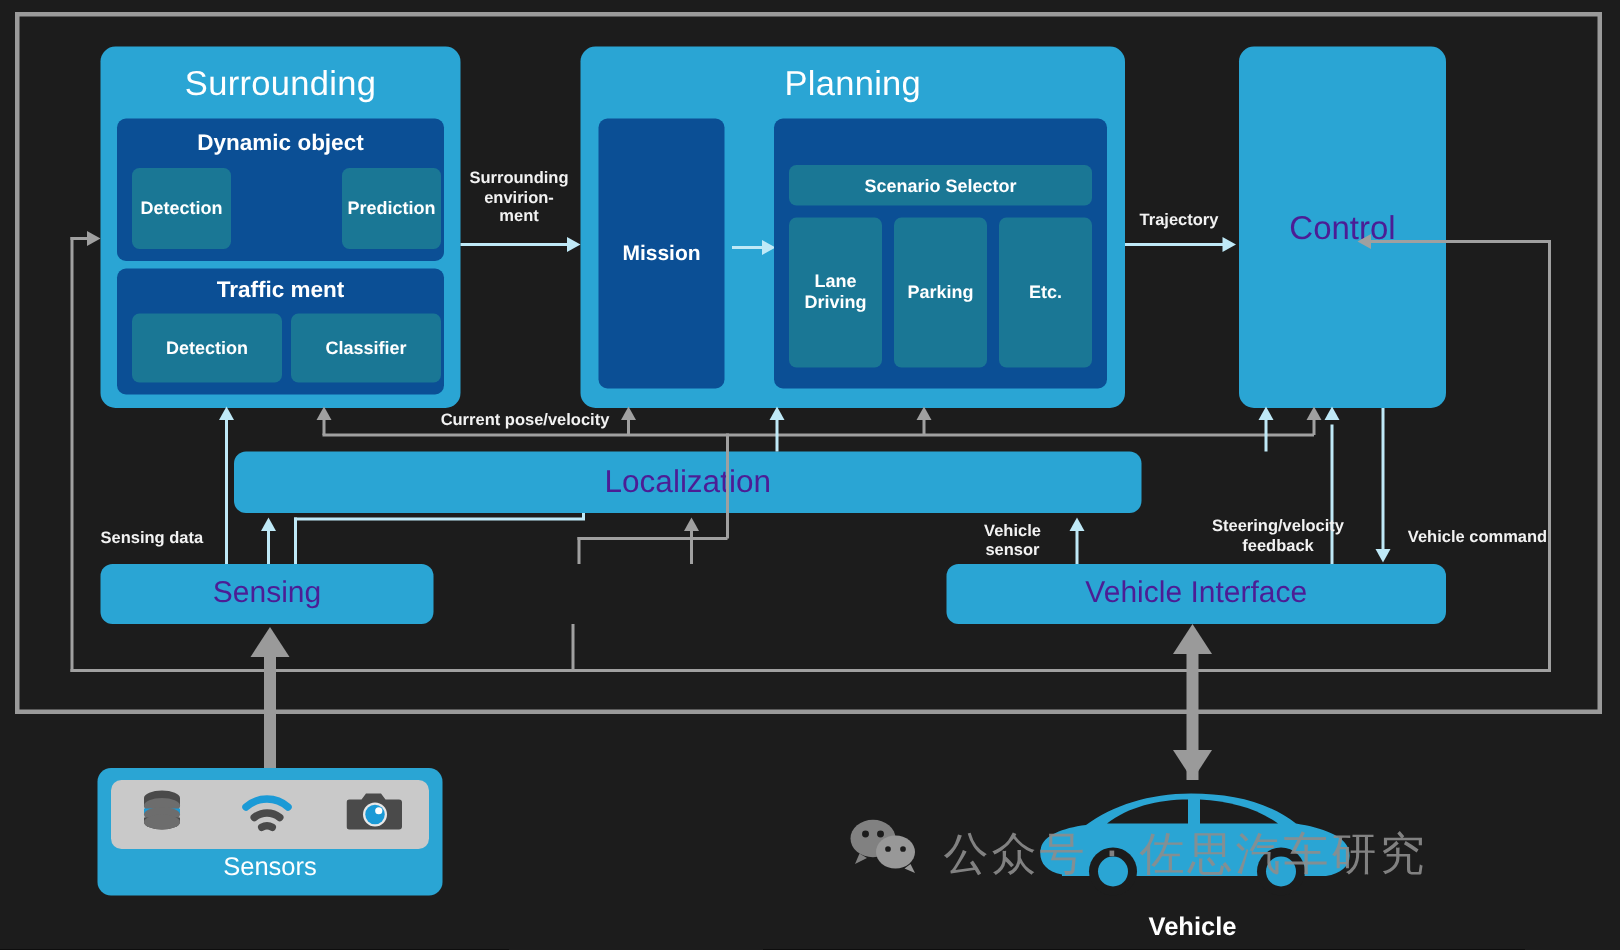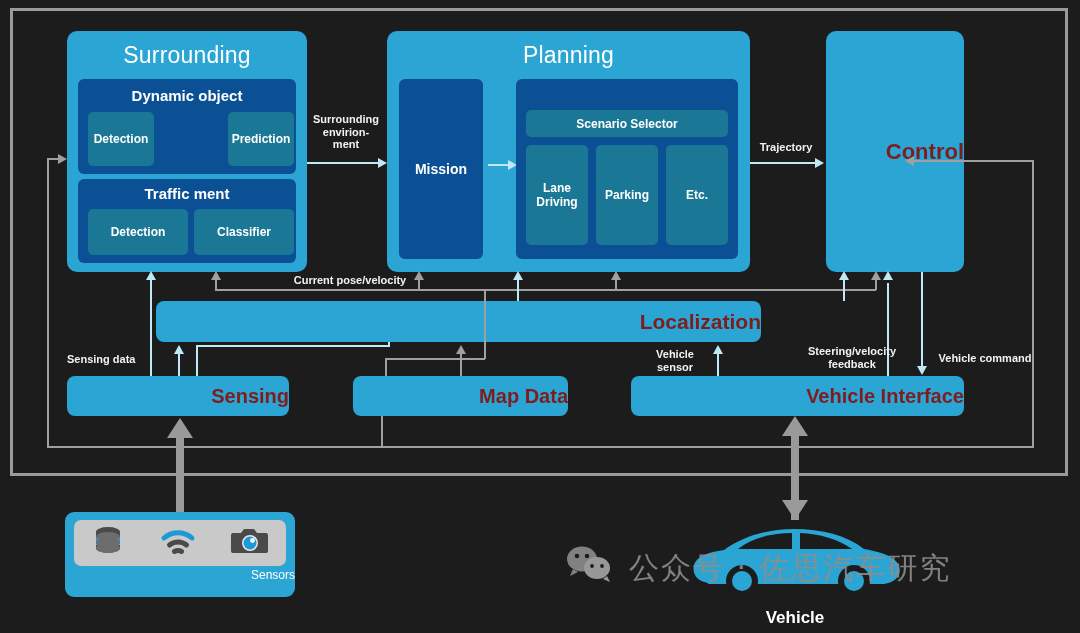--- a/index.html
+++ b/index.html
@@ -42,21 +42,21 @@
     position:absolute;left:0;right:0;
     text-align:center;font-size:15px;font-weight:600;color:#fff;
   }
   .lbl-c{
     position:absolute;left:0;right:0;top:50%;transform:translateY(-50%);
     text-align:center;font-size:13px;font-weight:600;color:#fff;line-height:1.2;
   }
   .lbl-c.sm{font-size:12px;}
   .big-center{
     position:absolute;left:0;right:0;top:50%;transform:translateY(-50%);
-    text-align:right;font-size:22px;font-weight:700;color:#7f1d1d;
+    text-align:center;font-size:22px;font-weight:400;color:#4c1d95;
   }
 
   
   .ln{position:absolute;background:#bfe9f7;}
   .ln.gray{background:#a0a0a0;}
   .vln{width:2px;}
   .hln{height:2px;}
   .arrow{position:absolute;width:0;height:0;}
   .ar-up{border-left:5px solid transparent;border-right:5px solid transparent;border-bottom:9px solid #bfe9f7;}
   .ar-down{border-left:5px solid transparent;border-right:5px solid transparent;border-top:9px solid #bfe9f7;}
@@ -89,22 +89,22 @@
   .sensors-outer{
     position:absolute;left:65px;top:512px;width:230px;height:85px;
     background:#2aa5d4;border-radius:9px;box-sizing:border-box;
   }
   .sensors-icons{
     position:absolute;left:9px;top:8px;width:212px;height:46px;
     background:#c9c9c9;border-radius:7px;
     display:flex;align-items:center;justify-content:space-around;
   }
   .sensors-label{
-    position:absolute;left:0;right:0;top:56px;text-align:right;
-    font-size:12px;color:#fff;
+    position:absolute;left:0;right:0;top:56px;text-align:center;
+    font-size:17px;color:#fff;
   }
 
   
   .vehicle-label{
     position:absolute;left:700px;top:608px;width:190px;text-align:center;
     color:#fff;font-size:17px;font-weight:600;
   }
   .car{position:absolute;left:690px;top:521px;}
 
   
@@ -180,23 +180,20 @@
   </div>
 
   <div class="blk lvl1" style="left:156px;top:301px;width:605px;height:41px;border-radius:8px;">
     <div class="big-center" style="font-size:21px;">Localization</div>
   </div>
 
   <div class="blk lvl1" style="left:67px;top:376px;width:222px;height:40px;border-radius:8px;">
     <div class="big-center" style="font-size:20px;">Sensing</div>
   </div>
 
-  <div class="blk lvl1" style="left:353px;top:376px;width:215px;height:40px;border-radius:8px;">
-    <div class="big-center" style="font-size:20px;">Map Data</div>
-  </div>
 
   <div class="blk lvl1" style="left:631px;top:376px;width:333px;height:40px;border-radius:8px;">
     <div class="big-center" style="font-size:20px;">Vehicle Interface</div>
   </div>
 
   <div class="ln hln" style="left:307px;top:162px;width:72px;"></div>
   <div class="arrow ar-right" style="left:378px;top:158px;"></div>
   <div class="elbl" style="left:306px;top:113px;width:80px;">Surrounding
 envirion-
 ment</div>

